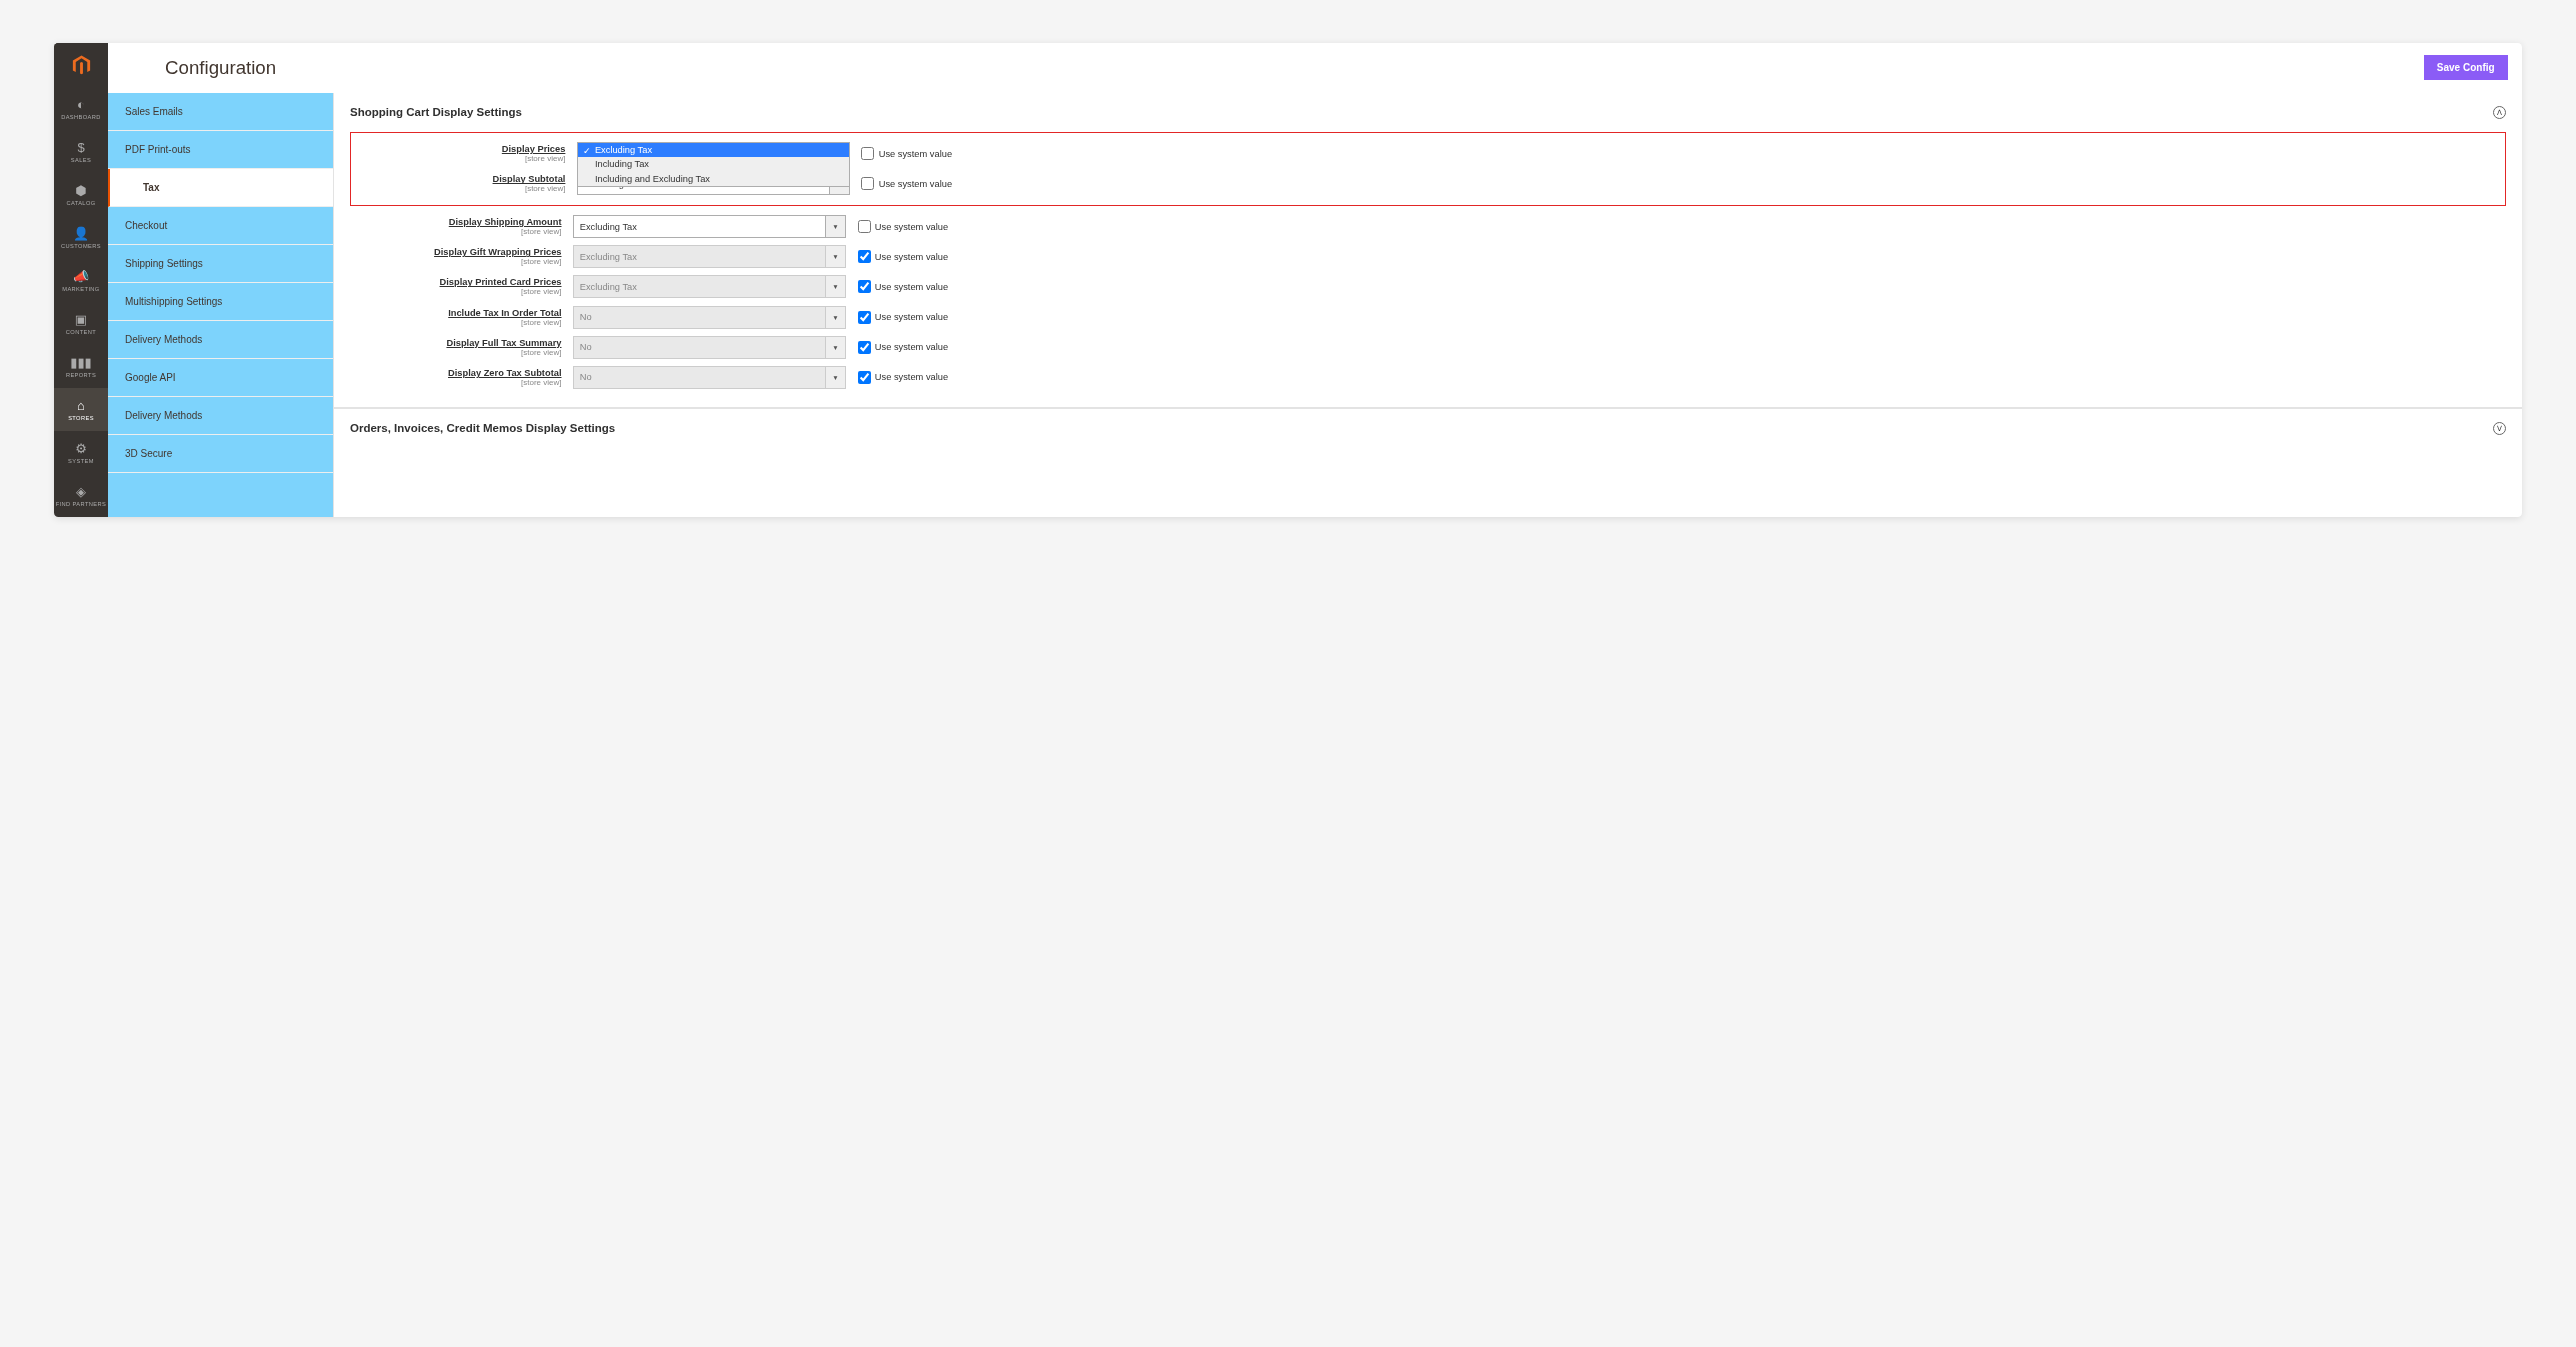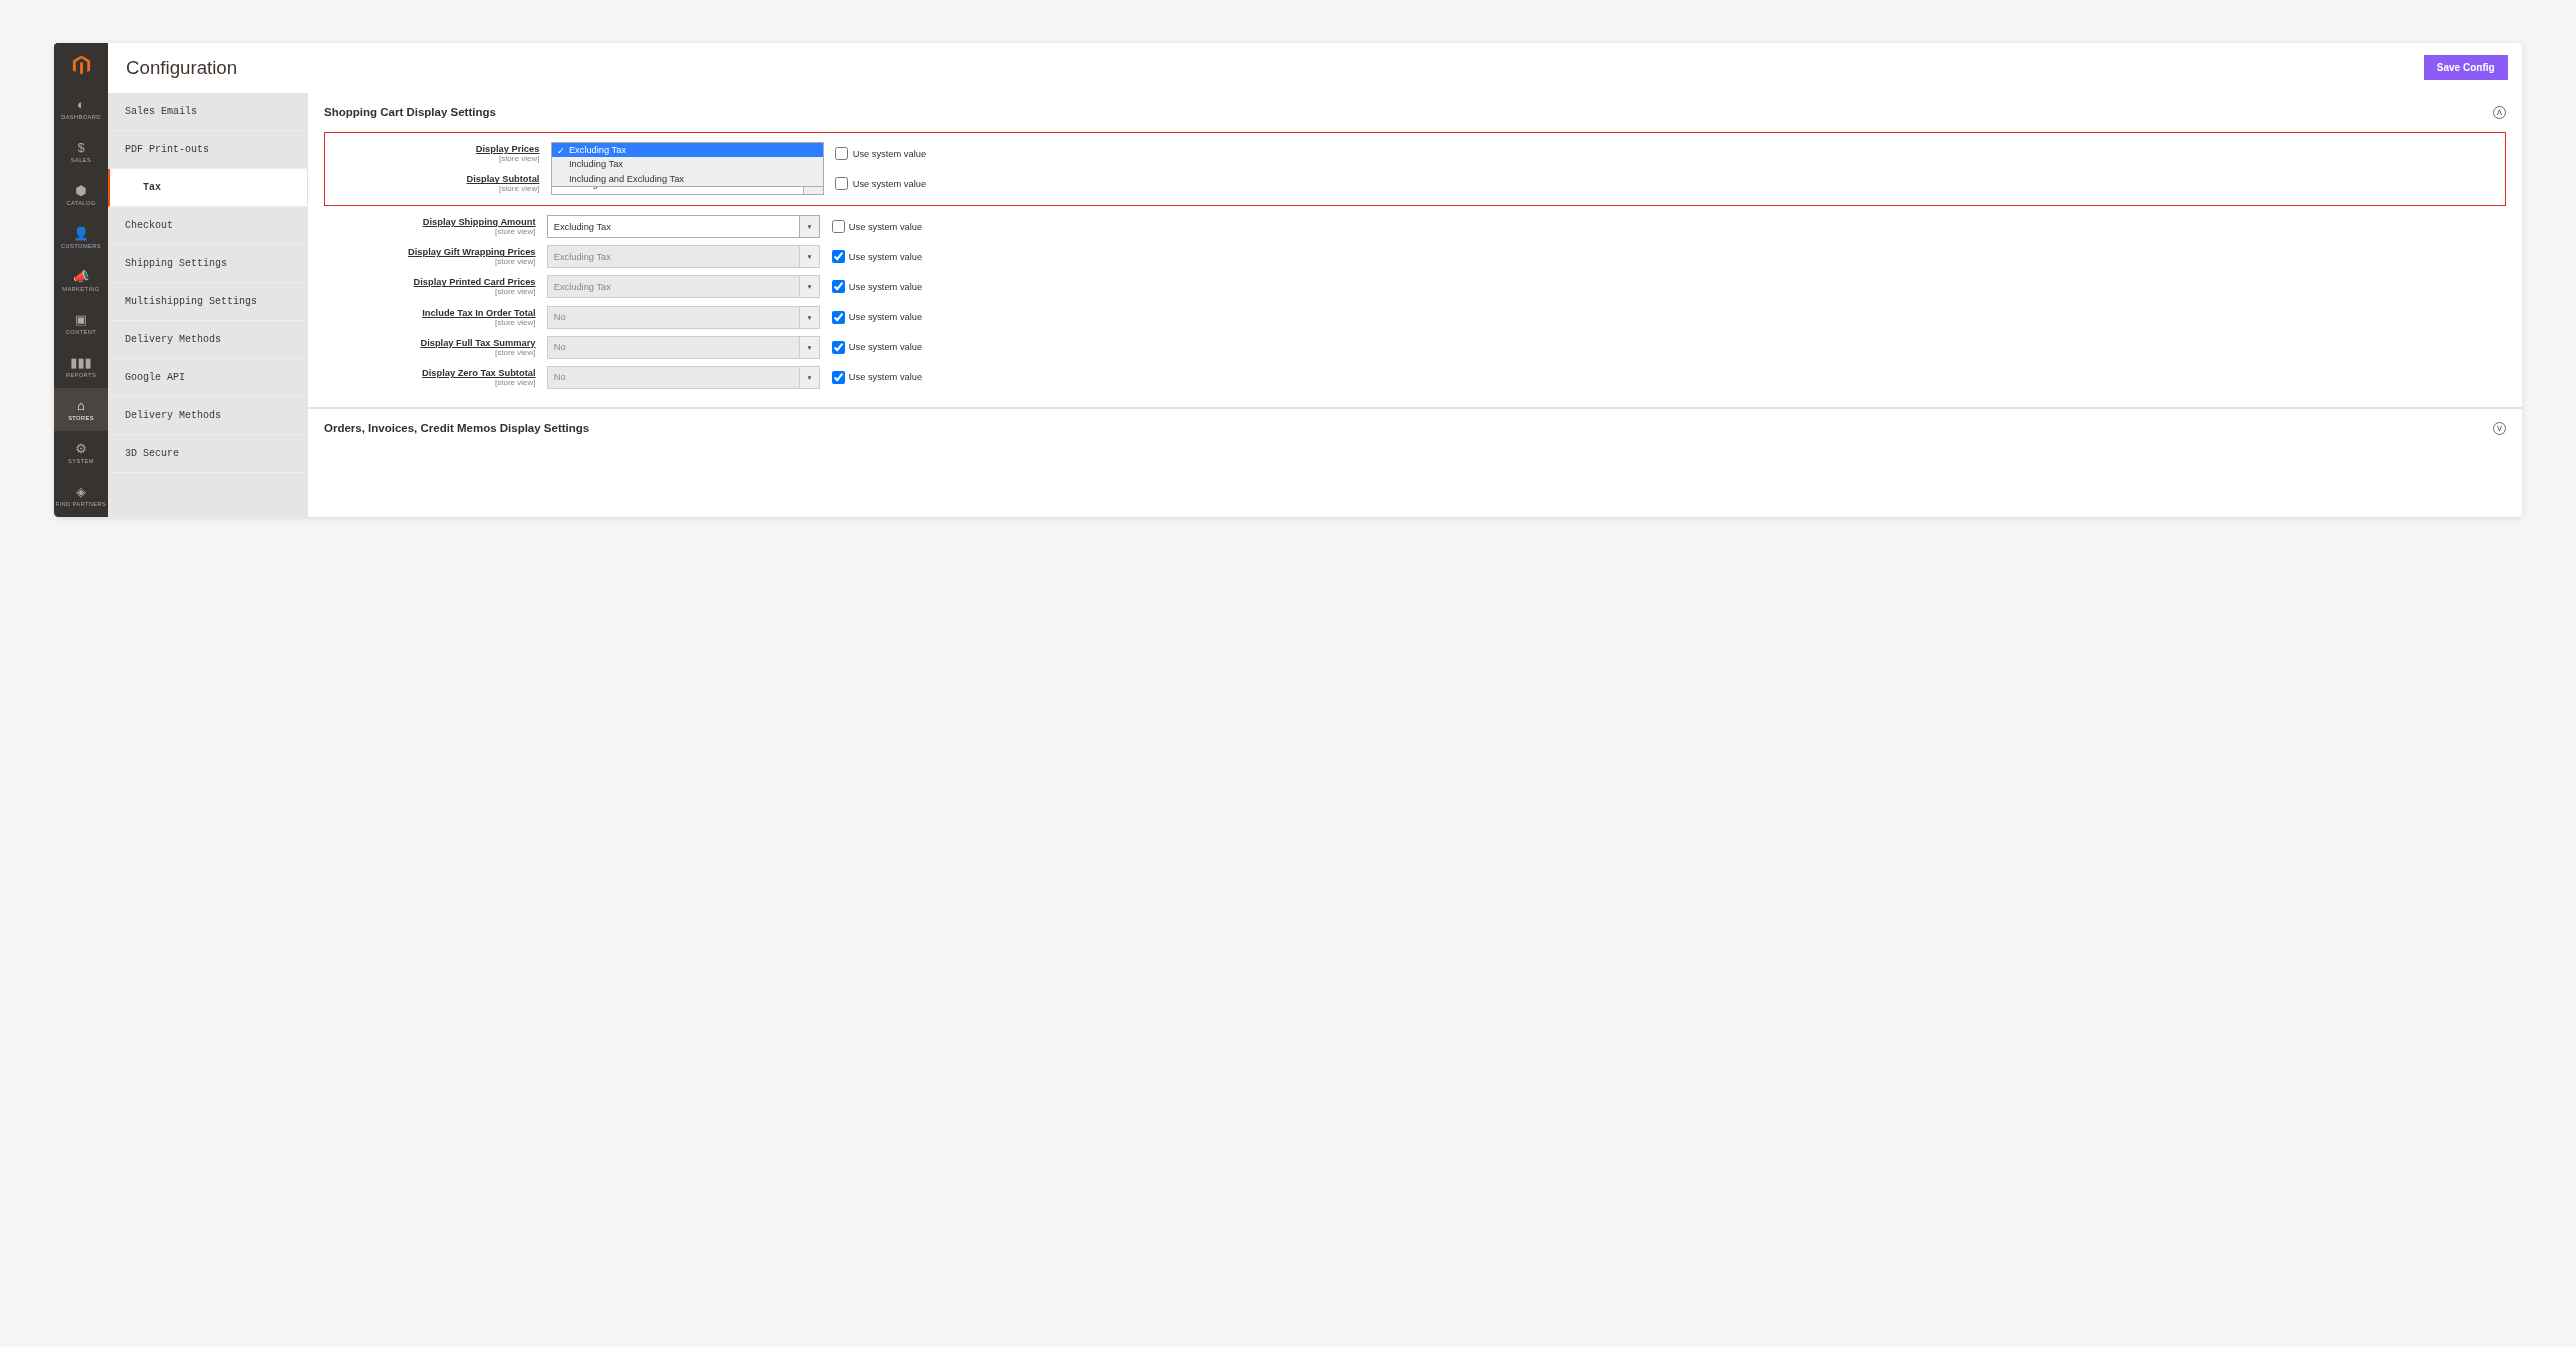--- a/index.html
+++ b/index.html
@@ -8,24 +8,24 @@
 .card { background: #fff; border-radius: 4.3px; box-shadow: 0 1.4px 7.2px rgba(0,0,0,0.1); overflow: hidden; display: flex; height: 474px; }
 .admin-nav { width: 54px; background: #373330; flex-shrink: 0; display: flex; flex-direction: column; }
 .admin-nav .logo { height: 50px; display: flex; align-items: center; justify-content: center; background: #373330; }
 .admin-nav .logo svg { width: 23px; height: 23px; }
 .admin-nav .nav-item { height: 43px; display: flex; flex-direction: column; align-items: center; justify-content: center; color: #aaa; cursor: pointer; }
 .admin-nav .nav-item.active { background: #4a4540; color: #fff; }
 .admin-nav .nav-item .ico { font-size: 13px; margin-bottom: 2.2px; }
 .admin-nav .nav-item .lbl { font-size: 5.7px; letter-spacing: 0.4px; }
 .main { flex: 1; display: flex; flex-direction: column; }
 .header { height: 50px; display: flex; align-items: center; justify-content: space-between; padding: 0 14.4px 0 18px; border-bottom: 0.7px solid transparent; }
-.header h1 { font-weight: 300; font-size: 18.7px; color: #41362f; }
+.header h1 { font-weight: 300; font-size: 18.7px; color: #41362f; margin-left: 39px; }
 .save-btn { background: #8b5cf6; color: #fff; border: none; padding: 7.2px 13px; font-size: 10px; cursor: pointer; font-weight: 600; }
 .body { flex: 1; display: flex; overflow: hidden; }
-.subnav { width: 200px; border-right: 0.7px solid #e3e3e3; background: #e5e5e5; overflow-y: auto; font-family: Liberation Mono, monospace; }
+.subnav { width: 226px; border-right: 0.7px solid #e3e3e3; background: #7dd3fc; overflow-y: auto; }
 .subnav .item { padding: 13px 17px; font-size: 10px; color: #41362f; cursor: pointer; border-bottom: 0.7px solid #eee; }
 .subnav .item.active { background: #fff; border-left: 2.2px solid #eb5202; font-weight: 600; padding-left: 33px; }
 .content { flex: 1; overflow-y: auto; padding: 0; position: relative; }
 .section-head { display: flex; align-items: flex-start; justify-content: space-between; padding: 13px 16px; cursor: pointer; }
 .section-head .title { font-weight: 600; font-size: 11.5px; color: #303030; }
 .collapse-ico { width: 13px; height: 13px; border: 0.7px solid #666; border-radius: 50%; display: flex; align-items: center; justify-content: center; font-size: 7.2px; }
 .fieldset { padding: 0 16px 14.4px 16px; border-bottom: 0.7px solid #e3e3e3; }
 .highlight-box { border: 1.4px solid #e22626; padding: 5.7px 2.9px; margin-bottom: 5.7px; position: relative; }
 .field-row { display: flex; align-items: center; min-height: 30px; padding: 3.6px 0; }
 .field-label { width: 223px; text-align: right; padding-right: 11.5px; }

